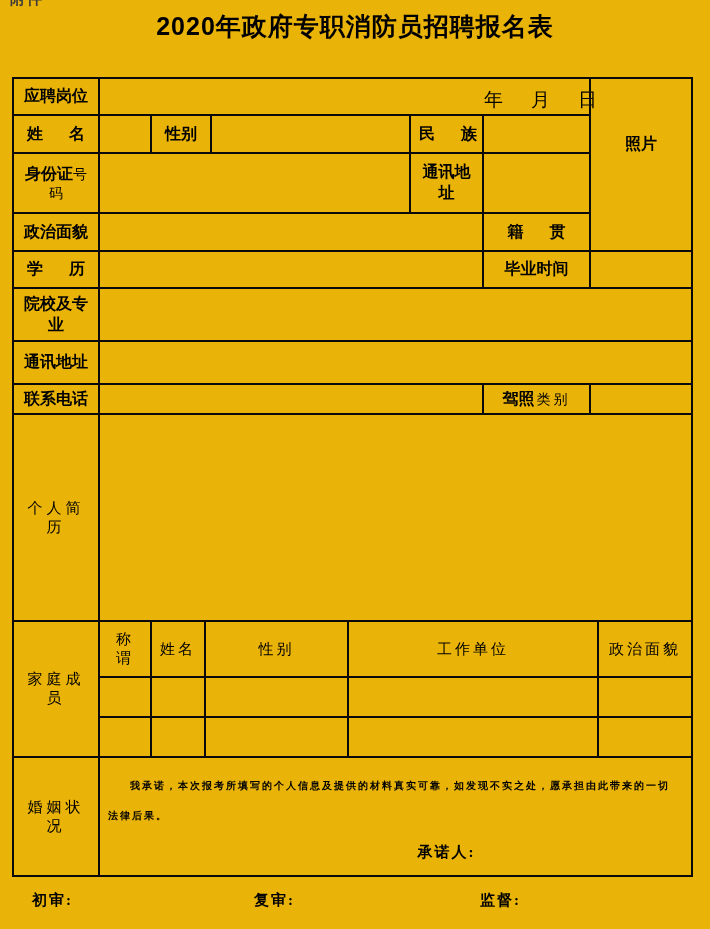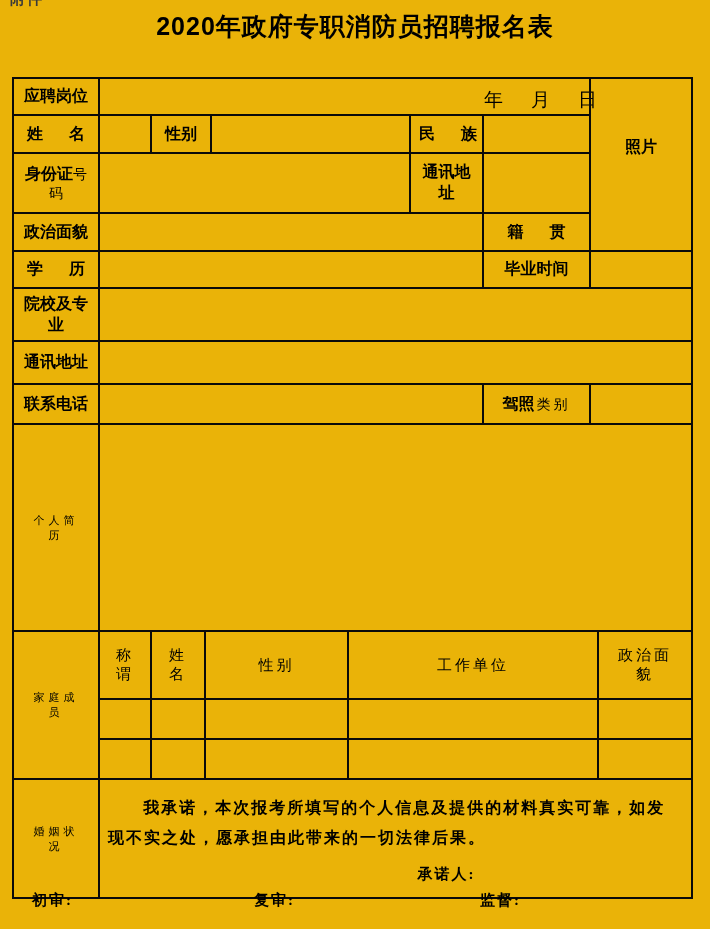--- a/index.html
+++ b/index.html
@@ -18,41 +18,41 @@
     font-weight:600;font-size:25px;letter-spacing:1px;
   }
   .dateline{
     position:absolute;top:51px;left:484px;font-size:19px;font-weight:500;margin-top:36px;
   }
   .dateline span{display:inline-block;width:16px;margin-right:31px;text-align:center;}
   .tables{position:absolute;left:12px;top:77px;width:681px;}
   table{border-collapse:collapse;table-layout:fixed;width:681px;}
   .t2,.t3{margin-top:-2px;}
   td{
-    border:2px solid #0a0a0a;padding:14px;vertical-align:middle;
+    border:2px solid #0a0a0a;padding:8px;vertical-align:middle;
     text-align:center;font-size:15px;overflow:hidden;
   }
   
   .hl{
     font-family:Liberation Sans, sans-serif;
     font-weight:700;font-size:16px;
   }
   td.lbl{padding:2px 8px;}
   
   .spread{display:inline-block;width:58px;text-align:justify;text-align-last:justify;}
   
   .idrest{font-size:14px;font-weight:400;font-family:"Liberation Serif",serif;}
   .licrest{font-size:14px;font-weight:400;letter-spacing:3px;font-family:"Liberation Serif",serif;padding-left:2px;}
   
-  .sl{font-size:11px;letter-spacing:4px;font-weight:500;}
+  .sl{font-size:15px;letter-spacing:4px;font-weight:500;}
   .fh{font-size:15px;letter-spacing:3px;font-weight:500;margin-left:20px;}
   td.photo{padding-bottom:48px;}
   td.commit{text-align:left;padding:13px 10px 0 8px;vertical-align:top;}
   .commit-text{
-    margin:0;font-size:16px;font-weight:600;line-height:30px;
+    margin:0;font-size:10px;font-weight:600;line-height:30px;
     letter-spacing:2px;text-indent:2.2em;
   }
   .signer{
     margin-top:12px;margin-left:54%;font-size:15px;font-weight:600;letter-spacing:2px;
   }
   .footer span{
     position:absolute;top:891px;font-size:15px;font-weight:600;letter-spacing:2px;
   }
   .fs1{left:32px;} .fs2{left:254px;} .fs3{left:480px;}
 </style>
@@ -113,21 +113,21 @@
         <td></td>
       </tr>
       <tr style="height:53px">
         <td class="lbl hl">院校及专业</td>
         <td colspan="6"></td>
       </tr>
       <tr style="height:43px">
         <td class="lbl hl">通讯地址</td>
         <td colspan="6"></td>
       </tr>
-      <tr style="height:40px">
+      <tr style="height:30px">
         <td class="lbl hl">联系电话</td>
         <td colspan="4"></td>
         <td class="lbl"><span class="hl">驾照</span><span class="licrest">类别</span></td>
         <td></td>
       </tr>
       <tr style="height:207px">
         <td class="sl">个人简历</td>
         <td colspan="6"></td>
       </tr>
     </tbody>

